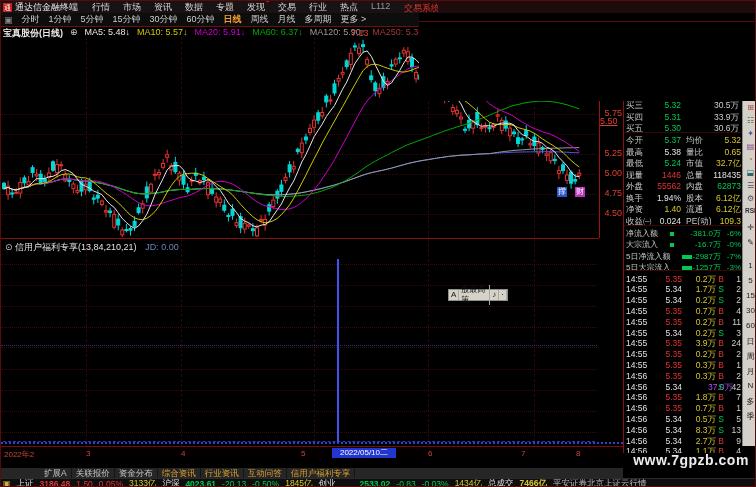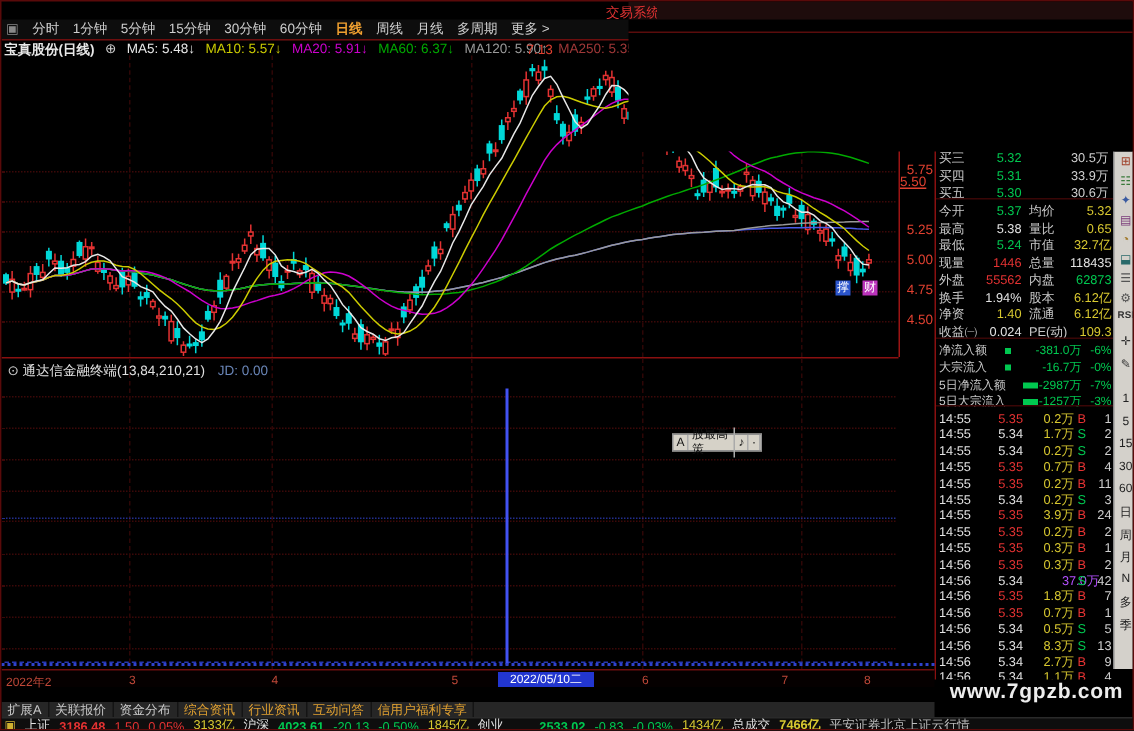--- a/index.html
+++ b/index.html
@@ -25,37 +25,53 @@
   #ind-baseline{position:absolute;left:2px;top:202px;width:592px;border-top:1px dashed #2838b0;}
   #ind-cursorline{position:absolute;left:0;top:106px;width:596px;border-top:1px dotted #232e8e;}
   #ime-bar{position:absolute;left:447px;top:50px;width:60px;height:12px;background:#d6d2c8;border:1px solid #8f8f8f;display:flex;align-items:center;font-size:8px;color:#111;z-index:6;}
   #ime-bar span{padding:0 2px;border-right:1px solid #aaa;line-height:10px;}
   #scrollbar{position:absolute;left:0;top:441px;width:622px;height:4px;border-top:2px dotted #2f42cc;z-index:4;}
   #dateaxis{position:absolute;left:0;top:445px;width:622px;height:12px;background:#050000;border-top:1px solid #6e0e0e;font-size:8px;color:#c04838;z-index:4;}
   #date-cursor{position:absolute;left:331px;top:1px;width:64px;height:10px;background:#2236d0;color:#fff;text-align:center;line-height:10px;}
   .tbar{position:absolute;left:0;width:622px;height:10px;background:#262626;display:flex;align-items:center;font-size:8.5px;color:#c8c8c8;z-index:4;}
   .tbar span{padding:0 4px;border-right:1px solid #141414;line-height:10px;white-space:nowrap;}
   .tbar .hot{color:#e0a030;}
-  #toolbar1{top:457px;} #toolbar2{top:467px;}
+  #toolbar1{top:457px;} #toolbar2{top:467px;padding-left:39px;}
   #statusbar{position:absolute;left:0;top:477px;width:756px;height:10px;background:#0e0e0e;border-top:1px solid #2a2a2a;display:flex;align-items:center;gap:6px;font-size:8.5px;color:#d8d8d8;z-index:34;padding-left:2px;white-space:nowrap;}
   #quotepanel{position:absolute;left:622px;top:26px;width:119px;height:426px;background:#000;border-left:1px solid #8a1010;overflow:hidden;font-size:8.5px;}
   #iconstrip{position:absolute;left:741px;top:100px;width:15px;height:345px;background:#d4d1cb;border-left:1px solid #8a8a8a;z-index:6;font-size:8px;color:#333;}
   #blackout-a{position:absolute;left:418px;top:0;width:338px;height:12px;background:#1e0c0c;z-index:30;}
   #blackout-b{position:absolute;left:418px;top:12px;width:338px;height:88px;background:#000;z-index:30;}
   #blackout-line{position:absolute;left:418px;top:20px;width:338px;height:1px;background:#5a0c0c;z-index:31;}
   #title-right{position:absolute;left:403px;top:1px;width:34px;overflow:hidden;color:#e03232;font-size:9px;z-index:32;white-space:nowrap;}
   #watermark{position:absolute;left:624px;top:451px;width:132px;text-align:center;font-size:14px;font-weight:bold;color:#ededed;z-index:33;letter-spacing:0.5px;}
   #high-label{position:absolute;left:350px;top:1px;font-size:9px;color:#e04030;z-index:4;}
   svg{position:absolute;left:0;top:0;}
 </style>
 </head>
 <body>
 
 <div id="app">
 
+  <div id="titlebar">
+    <span id="logo">通</span>
+    <span id="apptitle">通达信金融终端</span>
+    <div id="menu-items">
+        <span>行情</span>
+        <span>市场</span>
+        <span>资讯</span>
+        <span>数据</span>
+        <span>专题</span>
+        <span>发现<i class="menu-dot"></i></span>
+        <span>交易</span>
+        <span>行业</span>
+        <span>热点</span>
+        <span style="color:#999;">L112</span>
+      </div>
+  </div>
 
   <div id="periodbar">
     <span style="color:#888;">▣</span>
   <span class="">分时</span>
       <span class="">1分钟</span>
       <span class="">5分钟</span>
       <span class="">15分钟</span>
       <span class="">30分钟</span>
       <span class="">60分钟</span>
       <span class="active">日线</span>
@@ -411,21 +427,21 @@
         <div class="abs" style="position: absolute; left: 180px; top: 0px; height: 208px; border-left: 1px dashed rgb(46, 6, 6);"></div>
         <div class="abs" style="position: absolute; left: 313px; top: 0px; height: 208px; border-left: 1px dashed rgb(46, 6, 6);"></div>
         <div class="abs" style="position: absolute; left: 427px; top: 0px; height: 208px; border-left: 1px dashed rgb(46, 6, 6);"></div>
         <div class="abs" style="position: absolute; left: 533px; top: 0px; height: 208px; border-left: 1px dashed rgb(46, 6, 6);"></div>
       </div>
     <div id="ind-cursorline"></div>
     <div id="ind-baseline"></div>
     <div id="spike" style="left: 336px;"></div>
     <div id="ind-label-row">
       <span style="color:#cfcfcf;">⊙</span>
-      <span>通达信金融终端(13,84,210,21)</span>
+      <span>信用户福利专享(13,84,210,21)</span>
       <span id="jd-val">JD: 0.00</span>
     </div>
     <div id="ime-bar">
         <span>A</span>
         <span>股最高策</span>
         <span>♪</span>
         <span>·</span>
       </div>
   </div>
 

